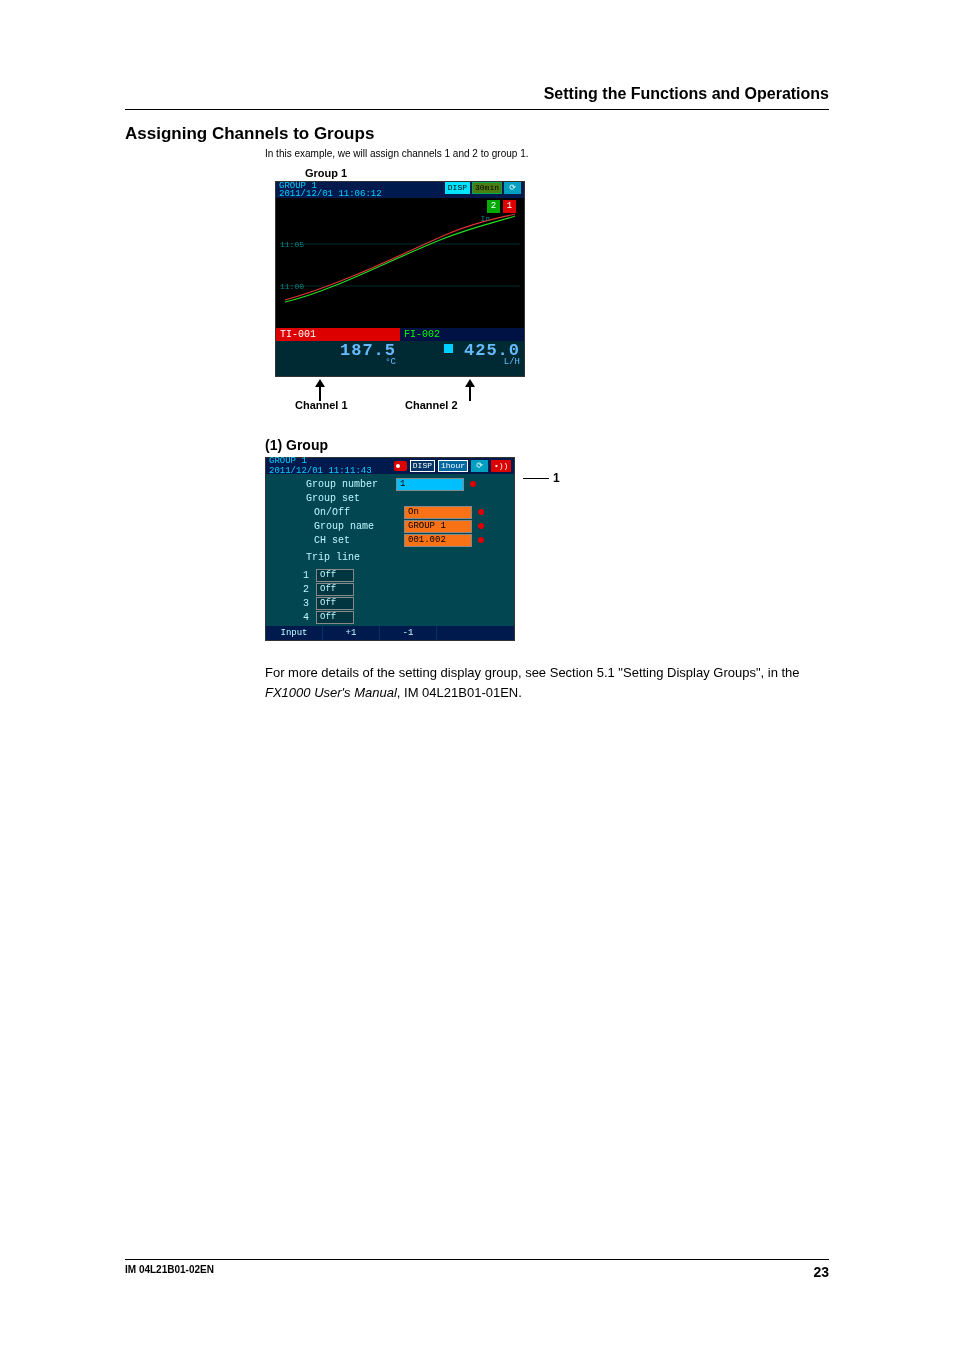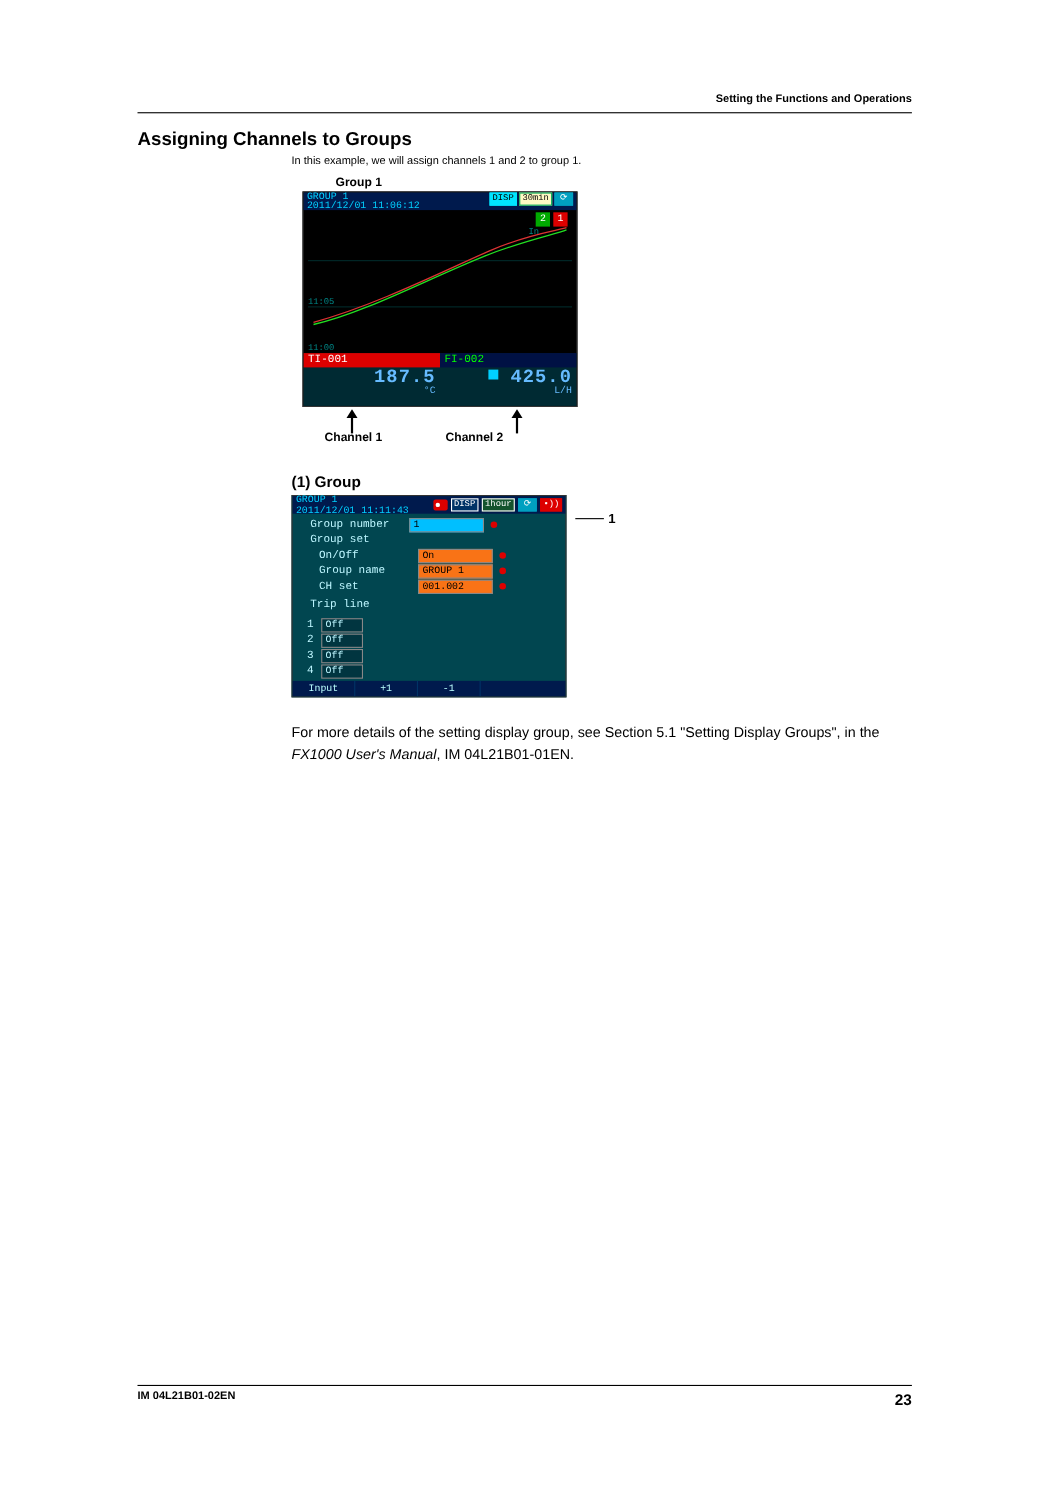--- a/index.html
+++ b/index.html
@@ -13,21 +13,21 @@
     background: #fff;
   }
   .page {
     position: absolute;
     left: 125px;
     top: 85px;
     width: 704px;
   }
   .running-head {
     text-align: right;
-    font-size: 10px;
+    font-size: 16px;
     font-weight: bold;
     color: #000;
     border-bottom: 1.5px solid #000;
     padding-bottom: 6px;
     margin-bottom: 14px;
   }
   h2.section-heading {
     font-size: 17px;
     font-weight: bold;
     margin: 0 0 2px 0;
@@ -70,28 +70,28 @@
     padding: 0 3px; display:flex; align-items:flex-start;
     justify-content: space-between;
   }
   .trend-top .left { white-space: pre; }
   .badge-group { display:flex; gap:2px; align-items:center; }
   .badge {
     display:inline-block; font-size:8px; padding:0 2px;
     border:1px solid #fff; background:#003; color:#fff;
     height:10px; line-height:10px;
   }
-  .badge.green { background:#fef9c3; border-color:#0a5; color:#000; }
+  .badge.green { background:#4d7c0f; border-color:#0a5; color:#000; }
   .badge.cyan  { background:#00e5ff; color:#000; border-color:#00e5ff; }
   .badge.cyan2 { background:#00a0c0; color:#fff; border-color:#00a0c0; width:11px; text-align:center; }
   .trend-plot {
     position:absolute; left:4px; right:4px; top:18px; height:110px;
     background:#000;
   }
-  .trend-tick { position:absolute; left:0; font-size:8px; color:#088;margin-top:37px; }
+  .trend-tick { position:absolute; left:0; font-size:8px; color:#088; }
   .flag { position:absolute; width:13px; height:13px; font-size:9px;
     color:#fff; text-align:center; line-height:13px; }
   .flag.red{ background:#d00; right:4px; }
   .flag.grn{ background:#0a0; right:20px; }
   .trend-line { stroke-width:1.2; fill:none; }
   .trend-readout {
     position:absolute; left:0; right:0; bottom:0; height:48px;
     background: linear-gradient(#002a33,#002a33);
     color:#fff; font-size:10px;
   }
@@ -159,21 +159,21 @@
     position:relative;
   }
   .set-fig .hdr {
     background:#001a4d; color:#00d0ff; font-size:9px;
     padding:1px 3px; display:flex; justify-content:space-between;
     align-items:center; height:14px;
   }
   .set-fig .hdr .r { display:flex; gap:3px; align-items:center; }
   .rec-icon{ width:13px; height:10px; background:#d00; border-radius:2px; position:relative;}
   .rec-icon:after{ content:""; position:absolute; width:4px;height:4px;background:#fff;border-radius:50%; left:2px; top:3px;}
-  .set-body { padding:3px 6px 2px 6px; }
+  .set-body { padding:3px 6px 2px 6px;margin-left:24px; }
   .set-row { display:flex; align-items:center; height:14px; }
   .set-row .lbl{ width:90px; }
   .set-row .fld{
     border:1px solid #888; background:#f97316; color:#000;
     padding:0 3px; min-width:60px; height:11px; line-height:11px;
     font-size:9px;
   }
   .set-row .fld.hl{ background:#00bfff; color:#000; }
   .set-row.ind1{ padding-left:10px; }
   .set-row.ind2{ padding-left:18px; }
@@ -285,21 +285,21 @@
 
     <div class="subhead">(1) Group</div>
 
     <div class="set-wrap">
       <div class="set-fig">
         <div class="hdr">
           <div><span>GROUP 1</span><br><span>2011/12/01 11:11:43</span></div>
           <div class="r">
             <span class="rec-icon"></span>
             <span class="badge" style="background:#036">DISP</span>
-            <span class="badge" style="background:#14532d">1hour</span>
+            <span class="badge" style="background:#0369a1">1hour</span>
             <span class="badge cyan2">⟳</span>
             <span class="badge" style="background:#d00;border-color:#d00;width:14px">•))</span>
           </div>
         </div>
         <div class="set-body">
           <div class="set-row ind1">
             <span class="lbl">Group number</span>
             <span class="fld hl">1</span>
             <span class="dot-red"></span>
           </div>

